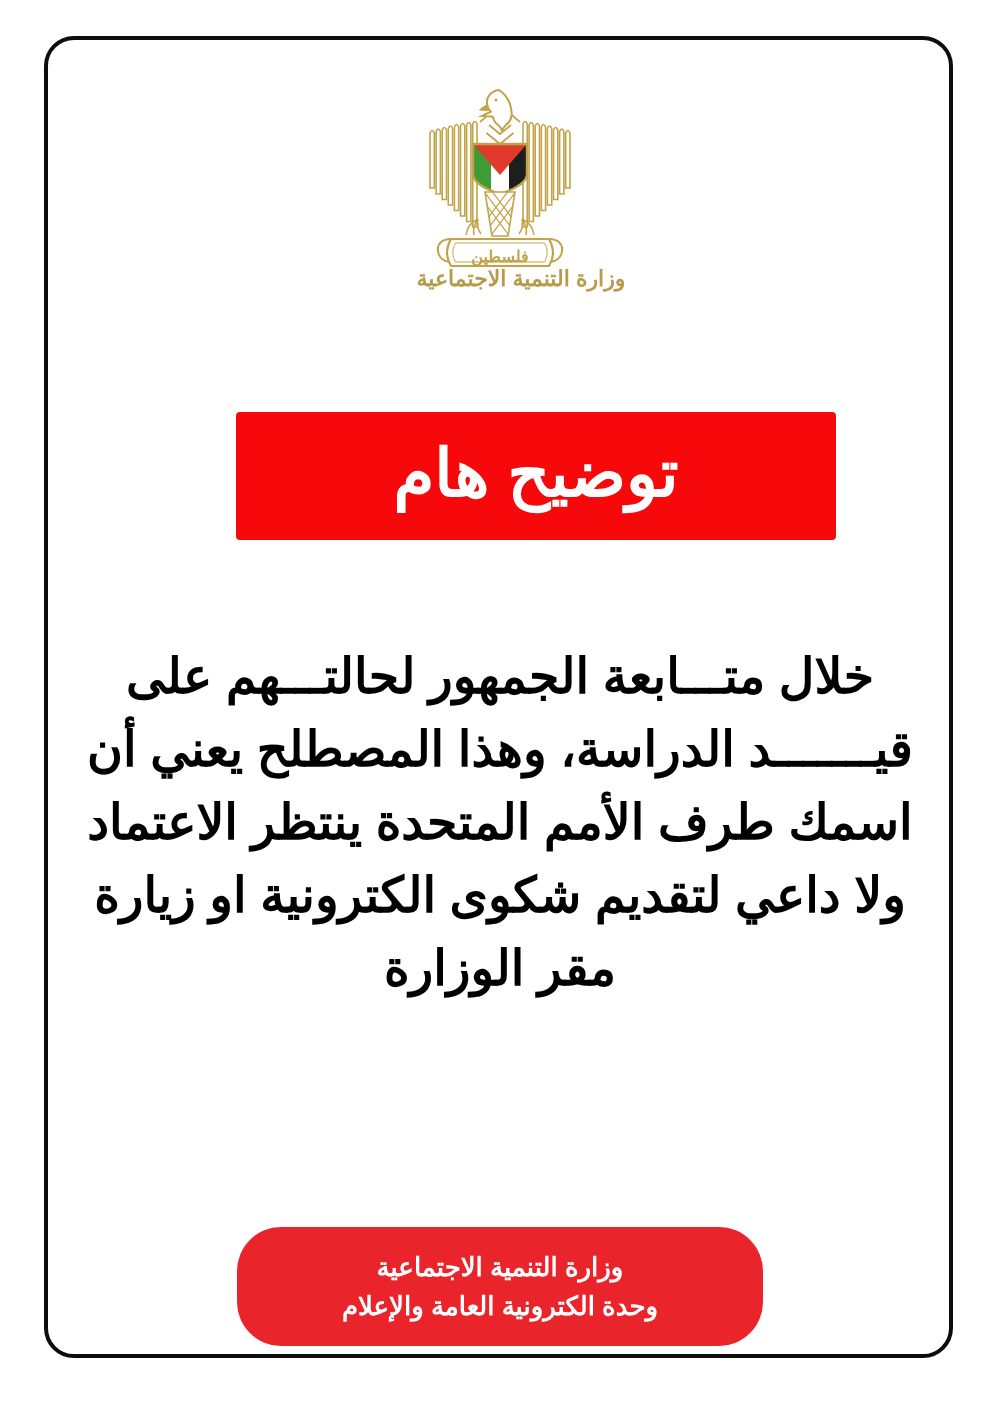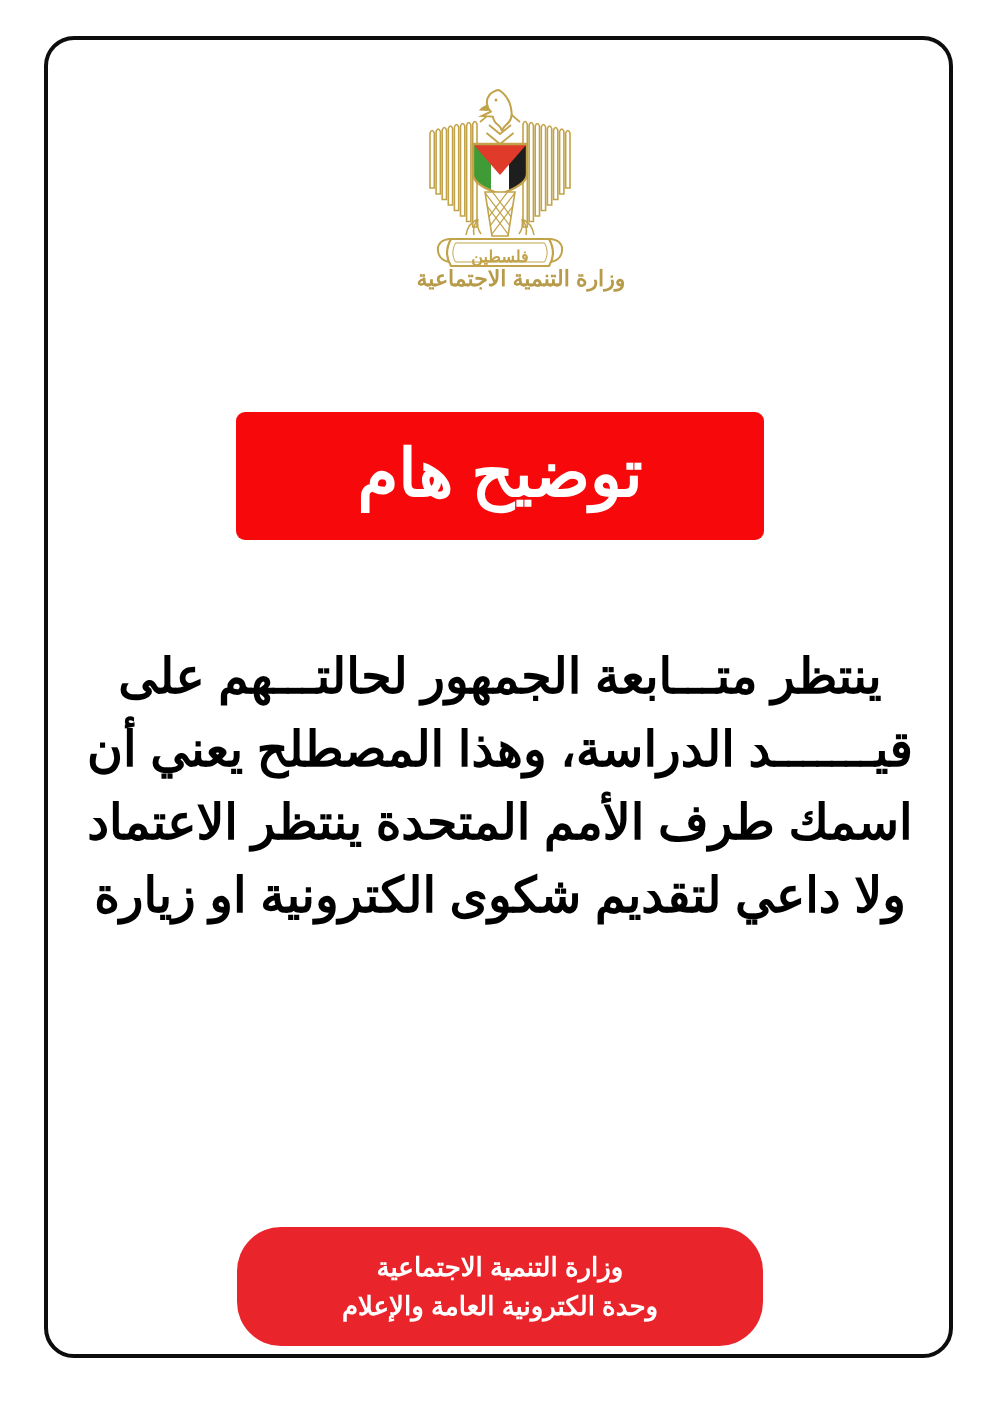--- a/index.html
+++ b/index.html
@@ -14,22 +14,22 @@
   .emblem-svg { position:absolute; left:385px; top:86px; }
   .ministry-ar {
     position:absolute; top:266px; left:0; width:100%; text-align:center;
     color:#b79b4b; font-size:22px; font-weight:bold; direction:rtl;
   }
   .ministry-en {
     position:absolute; top:293px; left:0; width:100%; text-align:center;
     color:#8f8f8f; font-size:10.5px; font-weight:bold; letter-spacing:1px;
   }
   .title-box {
-    position:absolute; left:236px; top:412px; width:528px; height:128px;
-    background:#f6080b; border-radius:9px;
+    position:absolute; left:236px; top:412px; width:600px; height:128px;
+    background:#f6080b; border-radius:4px;
     display:flex; align-items:center; justify-content:center;
   }
   .title-text {
     color:#ffffff; font-size:66px; font-weight:bold; direction:rtl;
     padding-bottom:6px;
   }
   .body-text {
     position:absolute; top:640px; left:40px; width:920px;
     text-align:center; direction:rtl; color:#000000;
     font-weight:bold; font-size:49px; line-height:73px;
@@ -127,24 +127,25 @@
     </g>
   </svg>
 
   <div class="ministry-ar">وزارة التنمية الاجتماعية</div>
 
   <div class="title-box">
     <span class="title-text">توضيح هام</span>
   </div>
 
   <div class="body-text">
-    <span class="body-line">ينتظر متـــابعة الجمهور لحالتـــهم على</span>
+    <span class="body-line">خلال متـــابعة الجمهور لحالتـــهم على</span>
     <span class="body-line">قيـــــــد الدراسة، وهذا المصطلح يعني أن</span>
     <span class="body-line">اسمك طرف الأمم المتحدة ينتظر الاعتماد</span>
     <span class="body-line">ولا داعي لتقديم شكوى الكترونية او زيارة</span>
+    <span class="body-line">مقر الوزارة</span>
   </div>
 
   <div class="footer-box">
     <span class="footer-line">وزارة التنمية الاجتماعية</span>
     <span class="footer-line">وحدة الكترونية العامة والإعلام</span>
   </div>
 
 </div>
 
 </body></html>

